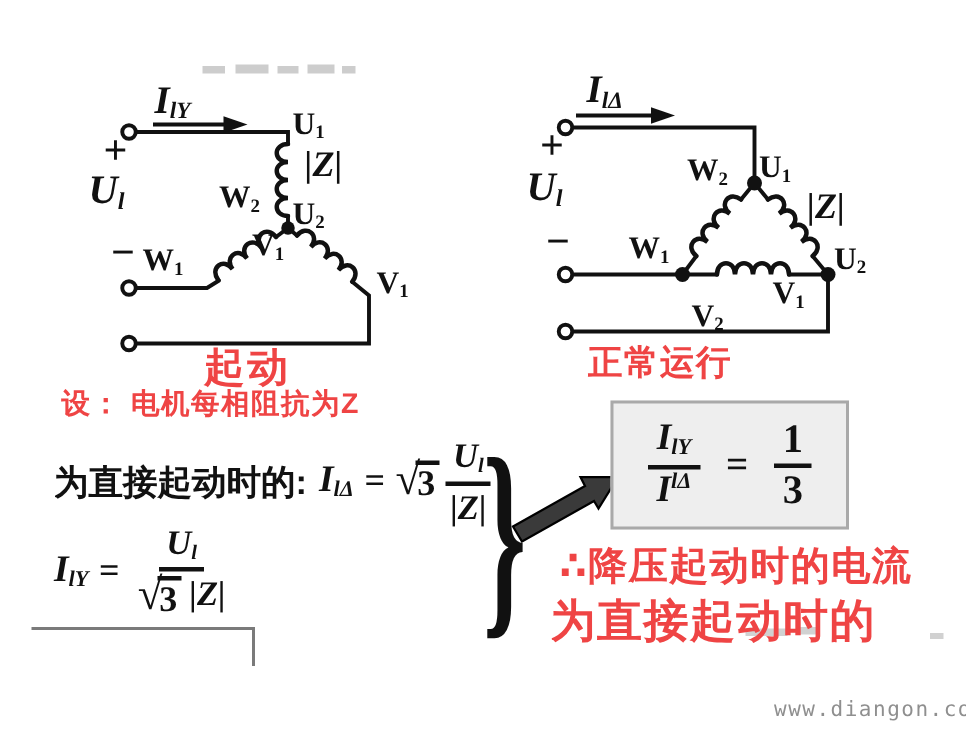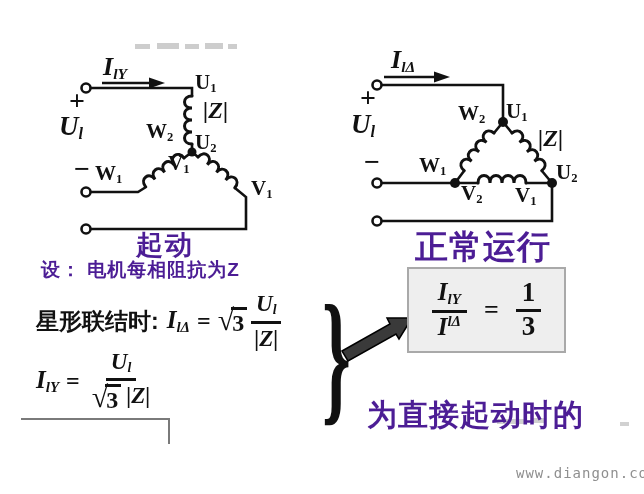--- a/index.html
+++ b/index.html
@@ -9,21 +9,21 @@
 
   
   .lbl{position:absolute;line-height:1;font-weight:bold;white-space:nowrap;
        font-family:"Liberation Serif","DejaVu Serif",serif;color:#111;}
   .iti{font-style:italic;}
   .sub{font-size:60%;vertical-align:-0.25em;}
   .subi{font-size:60%;vertical-align:-0.25em;}
 
   
   .cn{position:absolute;line-height:1.1;font-weight:bold;white-space:nowrap;
-      font-family:"Liberation Sans","DejaVu Sans",sans-serif;color:#4c1d95;}
+      font-family:"Liberation Sans","DejaVu Sans",sans-serif;color:#ef4444;}
 
   
   .formula-row{position:absolute;display:flex;align-items:center;white-space:nowrap;}
   .cnp{font-family:"Liberation Sans","DejaVu Sans",sans-serif;font-weight:bold;font-size:23px;margin-right:8px;}
   .mi{font-family:"Liberation Serif","DejaVu Serif",serif;font-weight:bold;font-style:italic;font-size:25px;}
   .meq{font-weight:bold;font-size:24px;margin:0 7px;font-style:normal;}
   .rad{display:inline-flex;align-items:flex-start;font-weight:bold;margin-right:2px;}
   .rad .sign{font-size:30px;line-height:0.85;margin-right:-3px;}
   .rad .cand{border-top:3px solid #111;font-size:24px;padding:1px 3px 0 1px;line-height:1;}
   .frac{display:inline-flex;flex-direction:column;align-items:center;vertical-align:middle;}
@@ -143,29 +143,29 @@
   <span class="cn" style="left:136px;top:231px;font-size:27px;letter-spacing:2px">起动</span>
 
   <span class="lbl iti" style="left:391px;top:47px;font-size:26px"><span>I</span><span class="subi">lΔ</span></span>
   <span class="lbl" style="left:360px;top:84px;font-size:28px">+</span>
   <span class="lbl iti" style="left:351px;top:111px;font-size:27px"><span>U</span><span class="subi">l</span></span>
   <span class="lbl" style="left:364px;top:148px;font-size:28px">−</span>
   <span class="lbl" style="left:458px;top:103px;font-size:21px"><span>W</span><span class="sub">2</span></span>
   <span class="lbl" style="left:506px;top:101px;font-size:21px"><span>U</span><span class="sub">1</span></span>
   <span class="lbl iti" style="left:538px;top:126px;font-size:24px">|Z|</span>
   <span class="lbl" style="left:419px;top:155px;font-size:21px"><span>W</span><span class="sub">1</span></span>
-  <span class="lbl" style="left:461px;top:183px;font-size:21px"><span>V</span><span class="sub">2</span></span>
+  <span class="lbl" style="left:461px;top:200px;font-size:21px"><span>V</span><span class="sub">2</span></span>
   <span class="lbl" style="left:515px;top:185px;font-size:21px"><span>V</span><span class="sub">1</span></span>
   <span class="lbl" style="left:556px;top:162px;font-size:21px"><span>U</span><span class="sub">2</span></span>
-  <span class="cn" style="left:415px;top:229px;font-size:33px;letter-spacing:1px">正常运行</span>
+  <span class="cn" style="left:392px;top:229px;font-size:23px;letter-spacing:1px">正常运行</span>
 
   <span class="cn" style="left:41px;top:260px;font-size:19px;letter-spacing:1px">设： 电机每相阻抗为Z</span>
 
   <div class="formula-row" style="left:36px;top:288px;height:66px">
-    <span class="cnp">星形联结时:</span>
+    <span class="cnp">为直接起动时的:</span>
     <span class="mi"><span>I</span><span class="subi">lΔ</span></span>
     <span class="meq">=</span>
     <span class="rad">
         <span class="sign">√</span>
         <span class="cand">3</span>
       </span>
     <span class="frac">
       <span class="num mi fm"><span>U</span><span class="subi">l</span></span>
       <span class="den mi fm">|Z|</span>
     </span>
@@ -196,16 +196,17 @@
           <span class="subi">lΔ</span>
         </span>
     </span>
     <span class="meq" style="font-size:26px">=</span>
     <span class="frac rb-frac">
       <span class="num vfrac">1</span>
       <span class="den vfrac">3</span>
     </span>
   </div>
 
+  <span class="cn" style="left:373px;top:363px;font-size:26px;letter-spacing:1px">∴降压起动时的电流</span>
   <span class="cn" style="left:367px;top:398px;font-size:30px;letter-spacing:1px">为直接起动时的</span>
 
   <span class="watermark">www.diangon.com</span>
 </div>
 
 </body></html>

